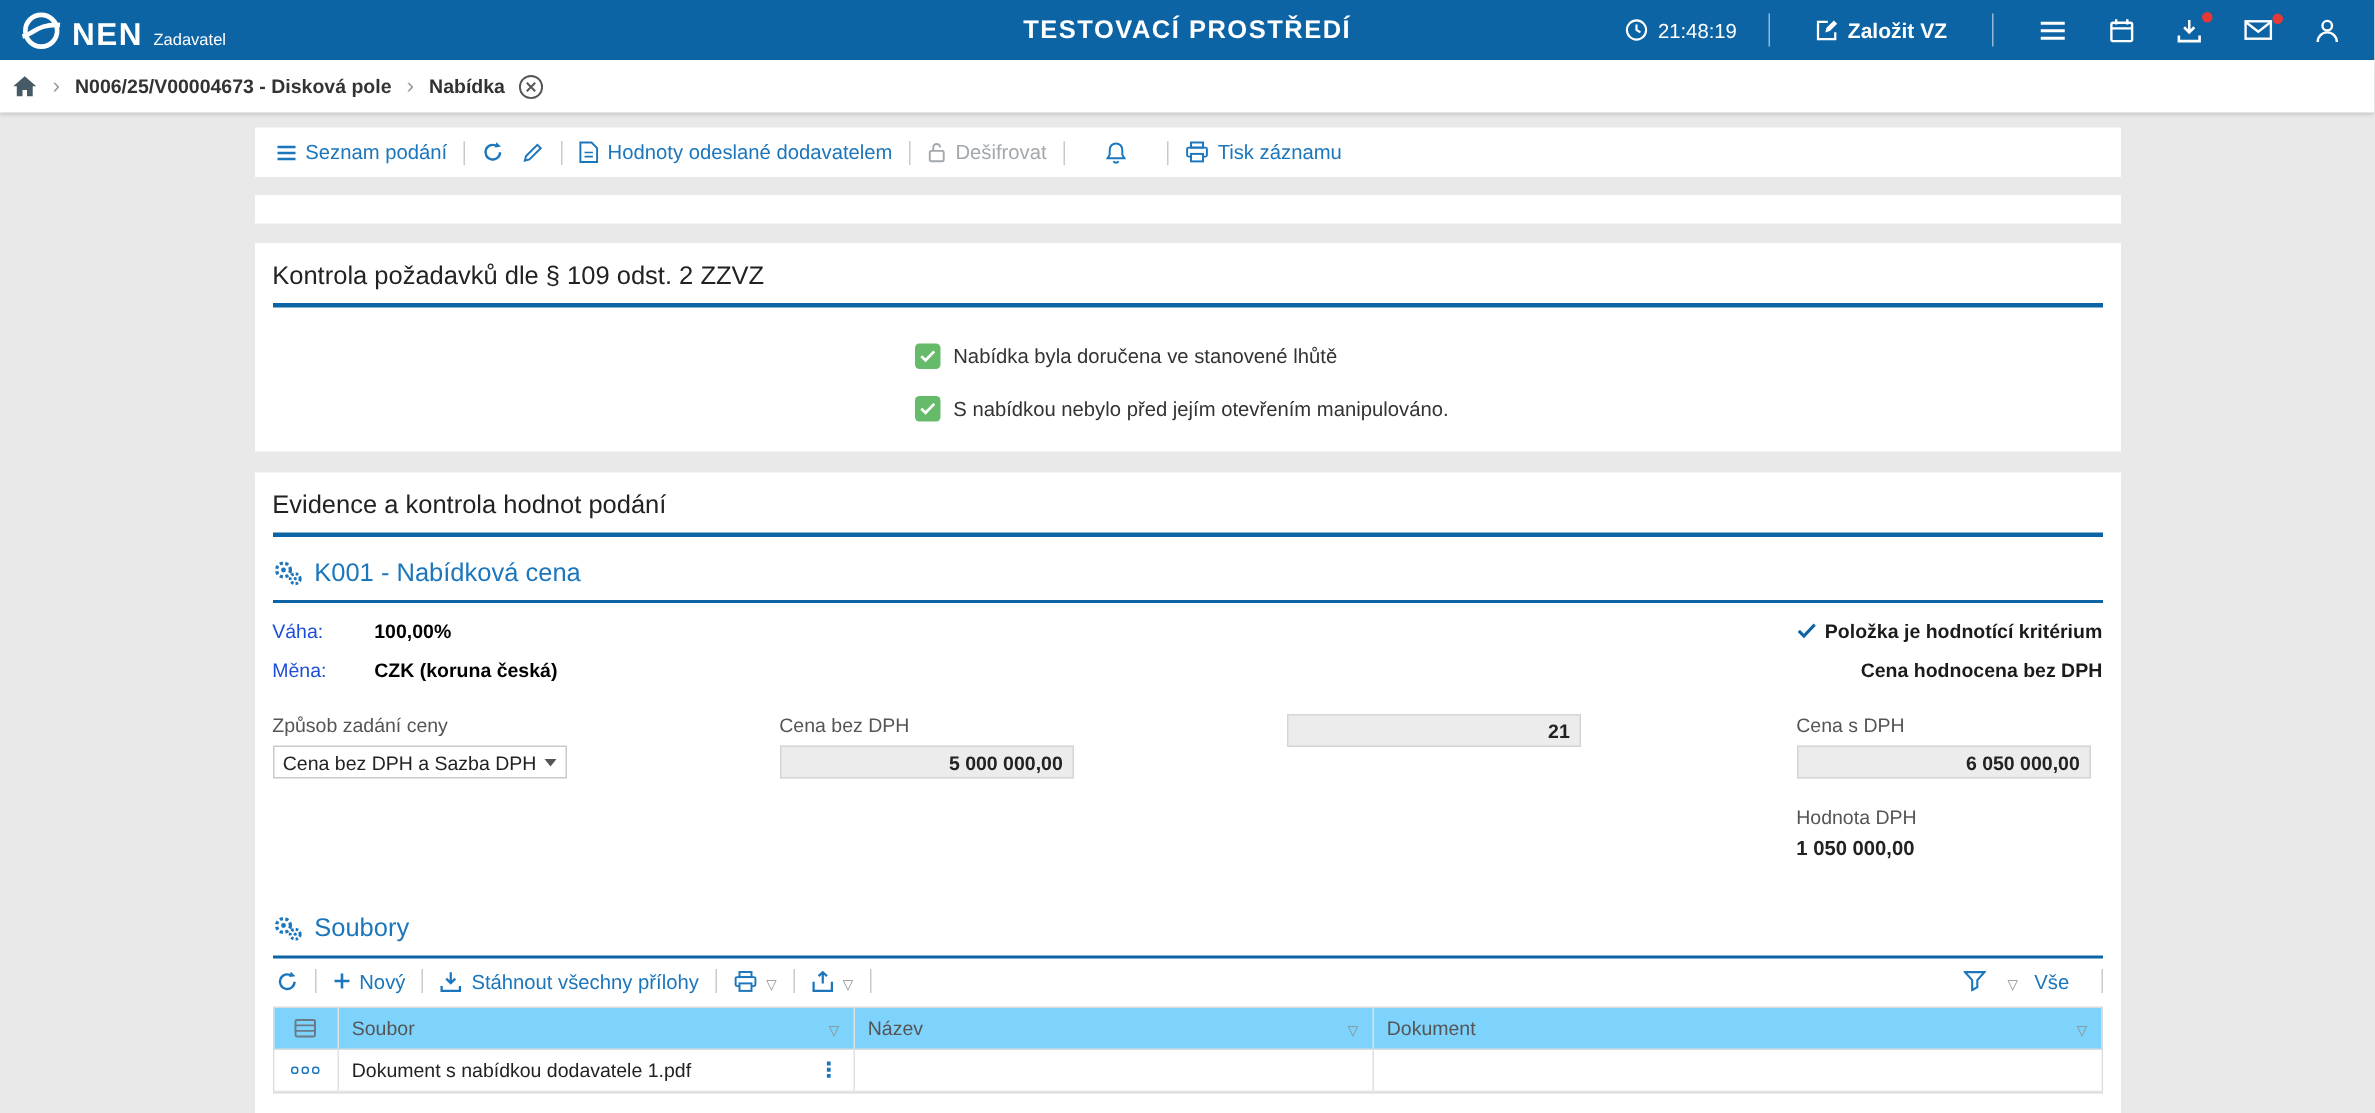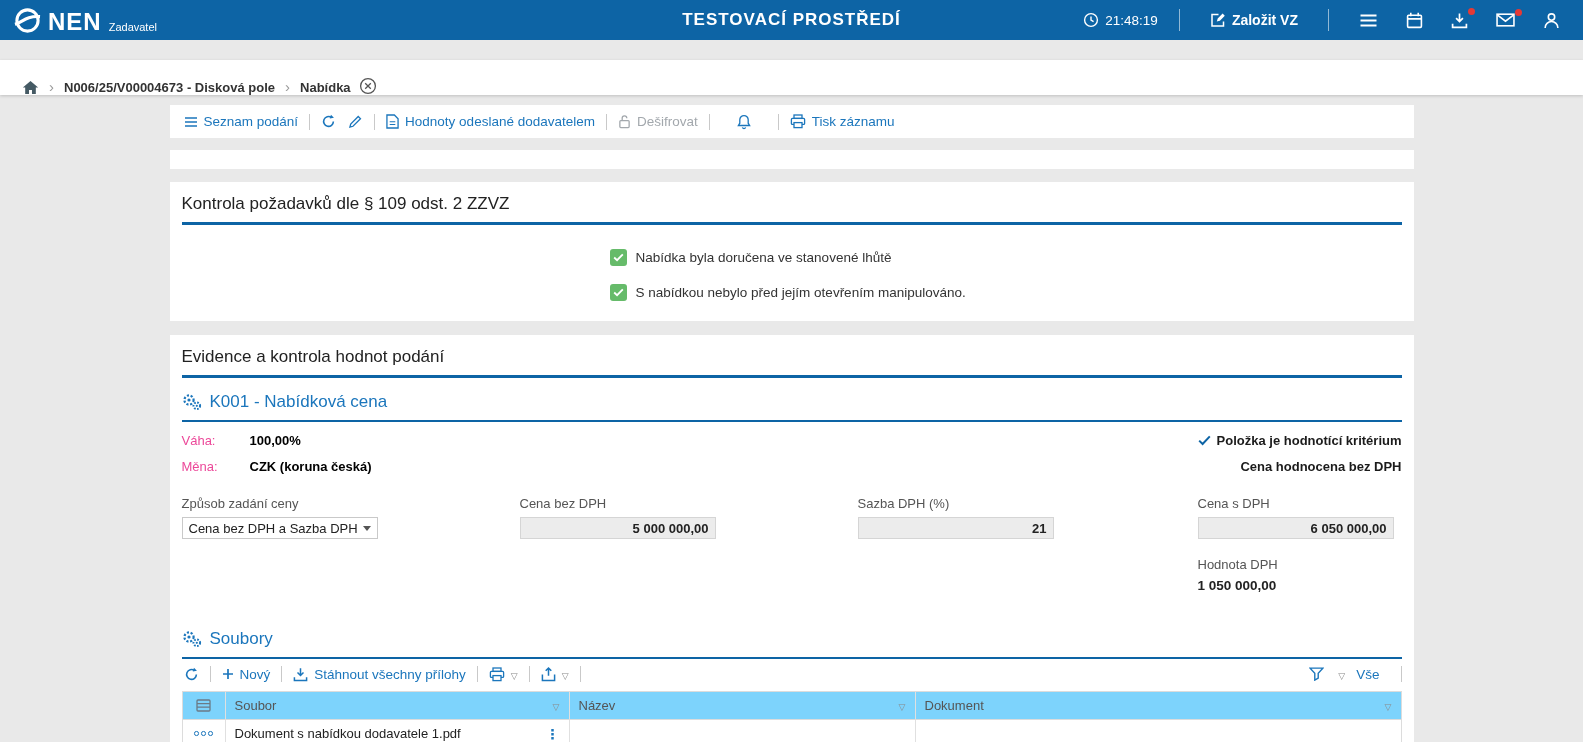--- a/index.html
+++ b/index.html
@@ -12,43 +12,42 @@
     min-height: 742px;
   }
   .icon { display:inline-flex; vertical-align:middle; flex:none; }
 
   
   .topbar {
     height: 40px; background: var(--header-bg, #0d64a5); color:#fff;
     display:flex; align-items:center; padding:0 14px; position:relative;
   }
   .brand { display:flex; align-items:flex-end; gap:7px; }
-  .brand-name { font-size:24px; font-weight:bold; letter-spacing:1px; line-height:1; }
+  .brand-name { font-size:21px; font-weight:bold; letter-spacing:1px; line-height:1; }
   .brand-sub { font-size:11px; margin-bottom:1px; }
   .env-title {
     position:absolute; left:50%; transform:translateX(-50%);
     font-size:17px; font-weight:bold; letter-spacing:1px; white-space:nowrap;
   }
   .topbar-right { margin-left:auto; display:flex; align-items:center;gap:10px; }
   .topbar .hsep { width:1px; height:22px; background:rgba(255,255,255,.55); margin:0 11px; }
   .time-box { display:flex; align-items:center; gap:6px; font-size:13.5px; }
   .icon-btn {
     background:none; border:none; color:#fff; cursor:pointer; position:relative;
     display:flex; align-items:center; gap:6px; padding:4px 9px; font-family:inherit;
   }
   .icon-btn.text-btn { font-size:14px; font-weight:bold; }
   .badge { position:absolute; top:0; right:2px; width:7px; height:7px; border-radius:50%;
     background: var(--badge, #e53935); }
 
   
   .breadcrumb {
-    background:#fff; height:35px; display:flex; align-items:flex-end; gap:10px;
-    padding:0 18px; box-shadow:0 1px 3px rgba(0,0,0,.18); position:relative; z-index:2;
+    background:#fff; height:35px; display:flex; align-items:center; gap:10px;
+    padding:0 4px; box-shadow:0 1px 3px rgba(0,0,0,.18); position:relative; z-index:2;
     font-size:13px;
-    margin-top:20px;
   }
   .crumb-sep::after { content:"›"; color:#9a9a9a; font-size:15px; }
   .crumb { color:#333; font-weight:bold; text-decoration:none; cursor:pointer; }
   .crumb.current { cursor:default; }
   .close-circ { cursor:pointer; display:flex; margin-left:-2px; }
 
   
   .content { width:1244px; margin:0 auto; }
 
   
@@ -85,21 +84,21 @@
     display:flex; align-items:center; justify-content:center; flex:none;
   }
   .check-label { color:#333; font-size:13.5px; }
 
   .sub-head {
     display:flex; align-items:center; gap:8px; color:var(--link,#1b76bc);
     font-size:17px; padding:14px 0 8px;
   }
 
   .kv-row { display:flex; align-items:center; margin-top:11px; font-size:13px; }
-  .kv-label { width:68px; color:#ec4899; }
+  .kv-label { width:68px; color:#1d4ed8; }
   .kv-value { font-weight:bold; color:#000000; }
   .kv-right { margin-left:auto; display:flex; align-items:center; gap:6px;
     font-weight:bold; color:#1b1b1b; }
 
   .fields { display:grid; grid-template-columns:338px 338px 340px 1fr; margin-top:22px; }
   .field-label { color:#555; font-size:13px; margin-bottom:6px; display:block; }
   .num-input {
     width:196px; height:22px; background:var(--input-bg,#ececec);
     border:1px solid #d5d5d5; text-align:right; font-weight:bold; font-size:13px;
     color:#222; padding:0 6px; font-family:inherit;
@@ -373,21 +372,20 @@
         <div class="select-box">
           <span>Cena bez DPH a Sazba DPH</span>
           <span class="dd-caret"></span>
         </div>
       </div>
       <div class="field">
         <label class="field-label">Cena bez DPH</label>
         <input class="num-input" readonly="" value="5 000 000,00" style="">
       </div>
       <div class="field">
-        <label class="field-label">Sazba DPH (%)</label>
         <input class="num-input" readonly="" value="21" style="">
       </div>
       <div class="field">
         <label class="field-label">Cena s DPH</label>
         <input class="num-input" readonly="" value="6 050 000,00" style="">
       </div>
     </div>
 
     <div class="dph-block">
       <span class="field-label">Hodnota DPH</span>

